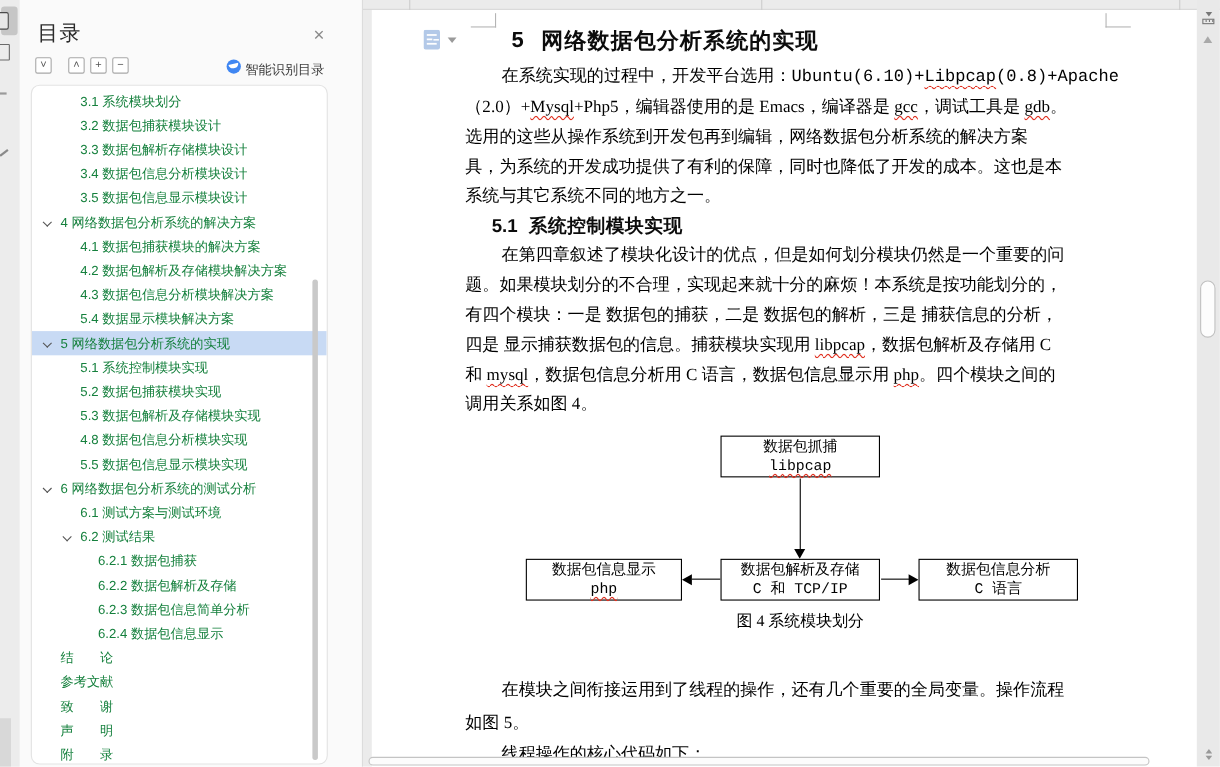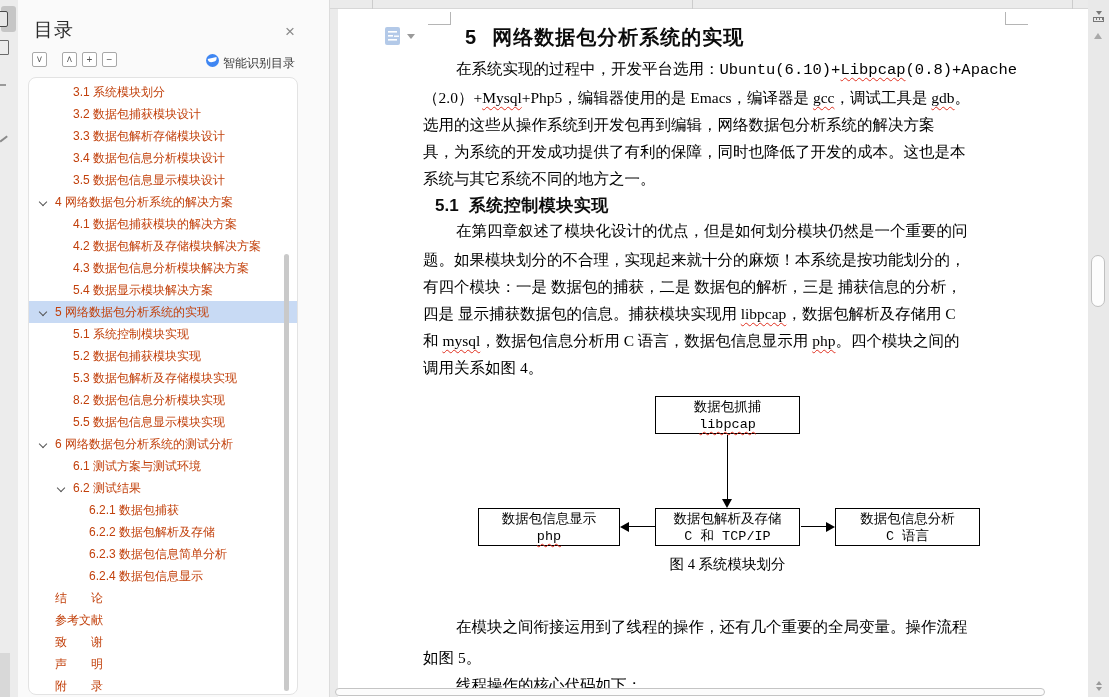--- a/index.html
+++ b/index.html
@@ -21,21 +21,21 @@
   #sb-close { position:absolute; left:262px; top:22px; font-size:17px; color:#8a8a8a; cursor:pointer; width:20px; text-align:center; }
   .toolbox { position:absolute; top:52px; width:15px; height:15px; border:1px solid #a8a8a8; border-radius:2px;
              font-size:10px; color:#555; text-align:center; line-height:13px; background:#fff; cursor:pointer; }
   #ai-icon { position:absolute; left:188px; top:54px; width:13px; height:13px; border-radius:50%; background:#3f86f2; }
   #ai-icon::after { content:""; position:absolute; left:2px; top:4px; width:9px; height:4px; background:#fff; border-radius:0 0 4px 4px; transform:rotate(-12deg); }
   #sb-smart { position:absolute; left:205px; top:55px; font-size:12px; color:#3c3c3c; cursor:pointer; }
 
   #toc-box { position:absolute; left:10px; top:77px; width:270px; height:618px; background:#fff;
              border:1px solid #e3e3e3; border-radius:8px; overflow:hidden; }
   #toc-list { position:absolute; left:0; top:3px; width:100%; }
-  .toc-row { position:relative; height:22px; display:flex; align-items:center; font-size:12px; color:#c2410c; cursor:pointer; }
+  .toc-row { position:relative; height:22px; display:flex; align-items:center; font-size:12px; color:#15803d; cursor:pointer; }
   .toc-row.sel { background:#c8daf4; }
   .toc-row.lvl1 { padding-left:26px; }
   .toc-row.lvl2 { padding-left:44px; }
   .toc-row.lvl3 { padding-left:60px;text-align:right; }
   .chev { position:absolute; left:11px; top:8px; width:6px; height:6px;
           border-right:1.4px solid #555; border-bottom:1.4px solid #555; transform:rotate(45deg); }
   .lvl2 .chev { left:29px; }
   #toc-thumb { position:absolute; left:255px; top:176px; width:5px; height:437px; background:#c9c9c9; border-radius:3px; }
 
   
@@ -50,21 +50,21 @@
   #doc-icon-dd { position:absolute; left:77px; top:34px; width:0; height:0;
                  border-left:4px solid transparent; border-right:4px solid transparent; border-top:5px solid #9a9a9a; }
 
   #col { position:absolute; left:93px; top:0; width:610px; }
   #h1 { margin-top:22px; height:30px; display:flex; align-items:center;
         font-family:"Liberation Sans", sans-serif; font-weight:bold; font-size:20px; color:#0c0c0c; }
   #h1 .num { margin-left:42px; }
   #h1 .txt { margin-left:16px; letter-spacing:1px; }
   #h2 { margin-top:0; height:27px; display:flex; align-items:center;
         font-family:"Liberation Sans", sans-serif; font-weight:bold; font-size:17px; color:#0c0c0c; }
-  #h2 .num { margin-left:12px; }
+  #h2 .num { margin-left:24px; }
   #h2 .txt { margin-left:10px; letter-spacing:0.5px; }
 
   .para { font-family:"Liberation Serif","DejaVu Serif",serif; font-size:15.5px; color:#000; }
   .para .dline { height:27px; line-height:27px; white-space:nowrap; }
   .para.tight .dline { height:29px; line-height:29px; }
   .dline.indent { padding-left:33px;font-family:Liberation Mono, monospace; }
   #para1 { margin-top:5px; }
   #para2 { }
   #para3 { margin-top:34px; }
   #para4 { }
@@ -165,21 +165,21 @@
         <div class="toc-row lvl2">
           <span class="toc-label">5.1 系统控制模块实现</span>
         </div>
         <div class="toc-row lvl2">
           <span class="toc-label">5.2 数据包捕获模块实现</span>
         </div>
         <div class="toc-row lvl2">
           <span class="toc-label">5.3 数据包解析及存储模块实现</span>
         </div>
         <div class="toc-row lvl2">
-          <span class="toc-label">8.2 数据包信息分析模块实现</span>
+          <span class="toc-label">4.8 数据包信息分析模块实现</span>
         </div>
         <div class="toc-row lvl2">
           <span class="toc-label">5.5 数据包信息显示模块实现</span>
         </div>
         <div class="toc-row lvl1">
           <span class="chev"></span>
           <span class="toc-label">6 网络数据包分析系统的测试分析</span>
         </div>
         <div class="toc-row lvl2">
           <span class="toc-label">6.1 测试方案与测试环境</span>

